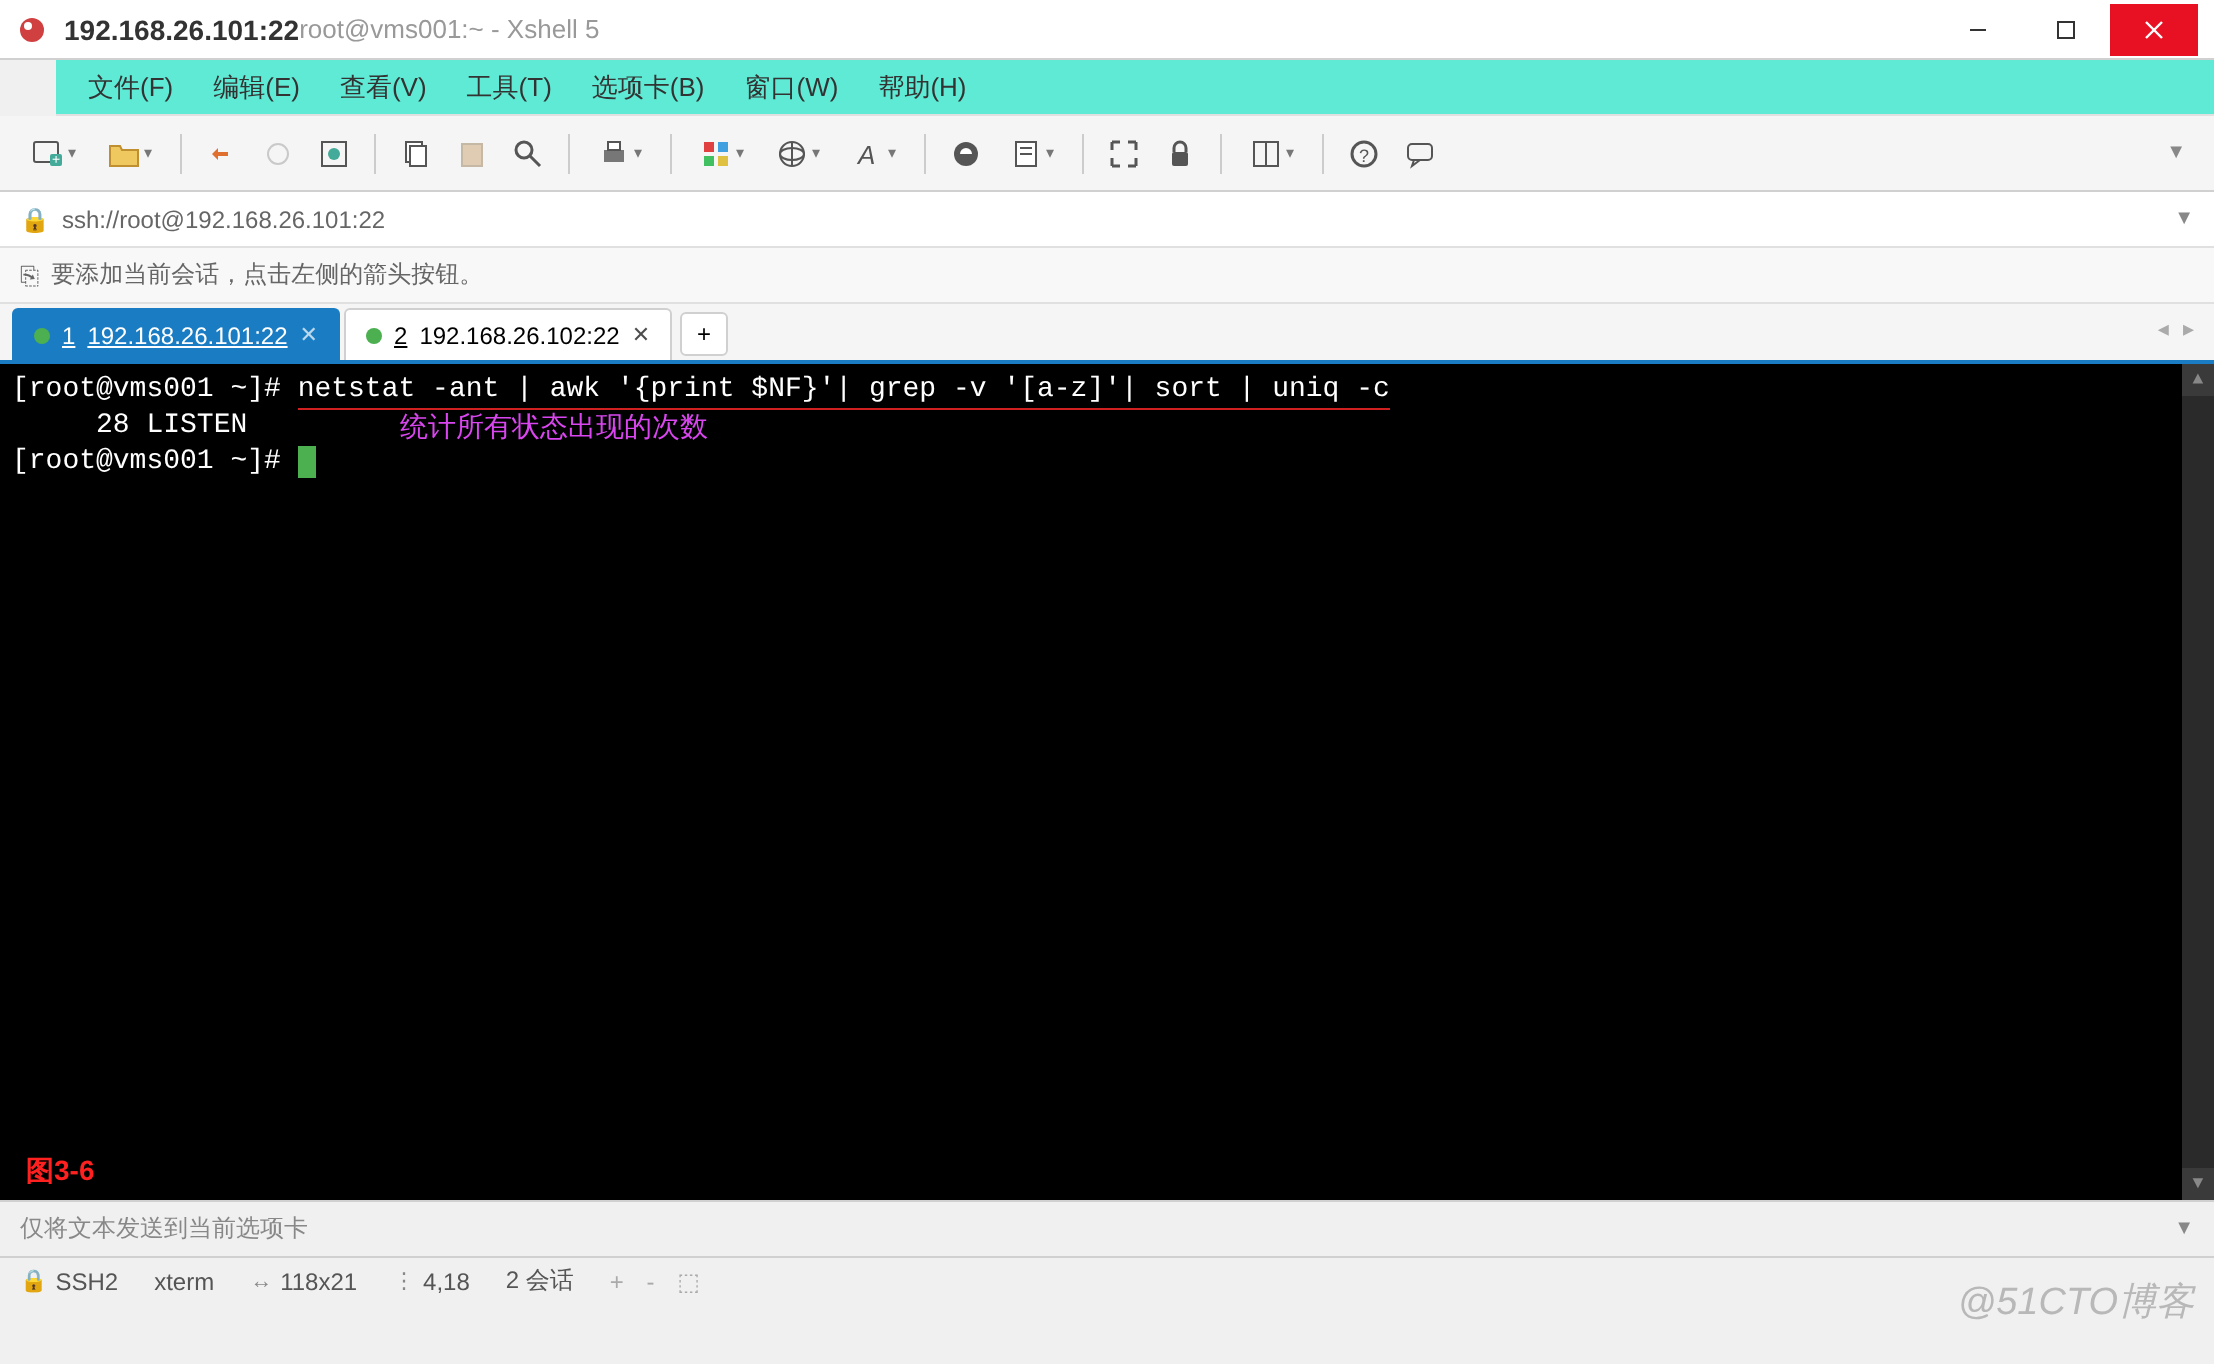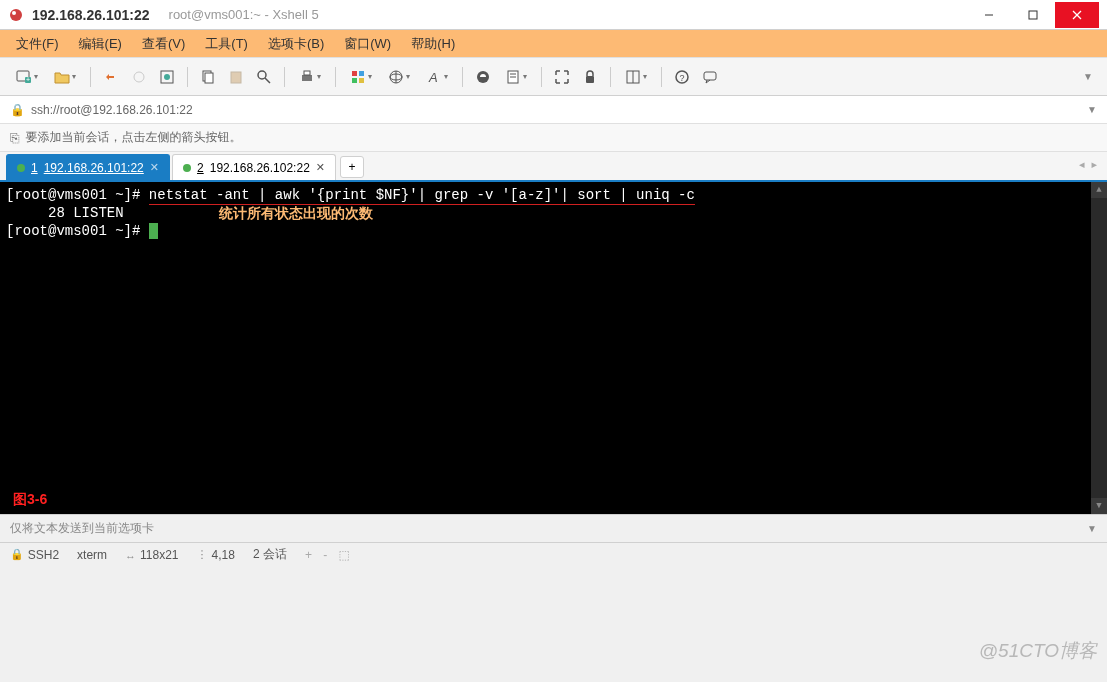--- a/index.html
+++ b/index.html
@@ -2,27 +2,27 @@
 <html><head>
   <meta charset="utf-8">
   <style>
     * { margin: 0; padding: 0; box-sizing: border-box; }
     body { font-family: "Microsoft YaHei", Arial, sans-serif; font-size: 12px; background: #f0f0f0; width: 1107px; height: 682px; overflow: hidden; position: relative; }
     
     .titlebar { height: 30px; background: #fff; display: flex; align-items: center; padding: 0 8px; border-bottom: 1px solid #d0d0d0; }
     .titlebar-icon { width: 16px; height: 16px; margin-right: 8px; }
     .titlebar-icon svg { width: 16px; height: 16px; }
     .titlebar-title { font-weight: bold; font-size: 14px; color: #333; }
-    .titlebar-subtitle { font-size: 13px; color: #999; margin-left: 19px; }
+    .titlebar-subtitle { font-size: 13px; color: #999; margin-left: 0; }
     .titlebar-controls { margin-left: auto; display: flex; }
     .win-btn { width: 44px; height: 26px; display: flex; align-items: center; justify-content: center; cursor: pointer; }
     .win-btn.close { background: #e81123; color: #fff; }
     .win-btn svg { width: 10px; height: 10px; }
     
-    .menubar { height: 28px; background: #fdba74; display: flex; align-items: flex-end; padding: 0 12px; gap: 12px; border-bottom: 1px solid #e0e0e0; }
+    .menubar { height: 28px; background: #5eead4; display: flex; align-items: flex-end; padding: 0 12px; gap: 12px; border-bottom: 1px solid #e0e0e0; margin-left: 28px; }
     .menu-item { font-size: 13px; color: #333; cursor: pointer; padding: 4px 4px; }
     
     .toolbar { height: 38px; background: #f5f5f5; display: flex; align-items: center; padding: 0 10px; gap: 4px; border-bottom: 1px solid #d0d0d0; }
     .tool-btn { width: 24px; height: 24px; display: flex; align-items: center; justify-content: center; cursor: pointer; border-radius: 2px; color: #555; }
     .tool-sep { width: 1px; height: 20px; background: #ccc; margin: 0 4px; }
     .tool-btn.dd { width: 34px; }
     .tool-btn.dd::after { content: "▾"; font-size: 8px; margin-left: 2px; color: #777; }
     .toolbar-chevron { margin-left: auto; color: #888; font-size: 10px; padding: 4px; cursor: pointer; }
     
     .addressbar { height: 28px; background: #fff; display: flex; align-items: center; padding: 0 10px; border-bottom: 1px solid #e0e0e0; color: #666; font-size: 12px; gap: 6px; }
@@ -33,25 +33,25 @@
     
     .tabbar { height: 30px; background: #f5f5f5; display: flex; align-items: flex-end; padding: 0 6px; border-bottom: 2px solid #1a7dc4; position: relative; }
     .tab { height: 26px; padding: 0 10px; display: flex; align-items: center; gap: 6px; font-size: 12px; cursor: pointer; border: 1px solid #d0d0d0; border-bottom: none; background: #fff; margin-right: 2px; border-radius: 3px 3px 0 0; }
     .tab.active { background: #1a7dc4; color: #fff; border-color: #1a7dc4; }
     .tab.active .tab-label { text-decoration: underline; }
     .tab-dot { width: 8px; height: 8px; border-radius: 50%; background: #4caf50; }
     .tab-close { font-size: 11px; opacity: 0.7; cursor: pointer; }
     .tab-add { width: 24px; height: 22px; display: flex; align-items: center; justify-content: center; border: 1px solid #d0d0d0; background: #fff; cursor: pointer; border-radius: 3px; margin-left: 2px; margin-bottom: 2px; }
     .tab-nav { position: absolute; right: 8px; top: 6px; color: #aaa; font-size: 11px; letter-spacing: 2px; }
     
-    .terminal { background: #000; color: #fff; font-family: "Consolas", "Courier New", monospace; font-size: 14px; line-height: 18px; padding: 4px 6px; height: 332px; position: relative; overflow: hidden; }
+    .terminal { background: #000; color: #fff; font-family: "Consolas", "Courier New", monospace; font-size: 14px; line-height: 18px; padding: 4px 6px; height: 418px; position: relative; overflow: hidden; }
     .term-line { white-space: pre; }
     .t-white { color: #fff; }
     .t-cmd { color: #fff; border-bottom: 1px solid #d02020; padding-bottom: 1px; }
-    .t-red-annot { color: #fdba74; font-family: "Microsoft YaHei", sans-serif; font-weight: bold; font-size: 14px; position: absolute; margin-left: 19px; }
+    .t-red-annot { color: #d946ef; font-family: "Microsoft YaHei", sans-serif; font-weight: normal; font-size: 14px; position: absolute; }
     .t-cursor { display: inline-block; width: 9px; height: 16px; background: #4caf50; vertical-align: text-bottom; }
     .t-figlabel { position: absolute; bottom: 6px; left: 13px; color: #ff2020; font-weight: bold; font-family: "Microsoft YaHei", sans-serif; }
     .term-scroll { position: absolute; right: 0; top: 0; width: 16px; height: 100%; background: #2a2a2a; }
     .term-scroll-up, .term-scroll-down { height: 16px; background: #3a3a3a; display: flex; align-items: center; justify-content: center; color: #888; font-size: 9px; cursor: pointer; }
     .term-scroll-down { position: absolute; bottom: 0; width: 100%; }
     
     .sendbar { height: 28px; background: #f0f0f0; display: flex; align-items: center; padding: 0 10px; border-top: 1px solid #d0d0d0; color: #888; font-size: 12px; }
     .sendbar-chevron { margin-left: auto; color: #888; font-size: 10px; cursor: pointer; }
     
     .statusbar { height: 24px; background: #f0f0f0; display: flex; align-items: center; padding: 0 10px; border-top: 1px solid #d0d0d0; color: #555; font-size: 12px; gap: 18px; }

